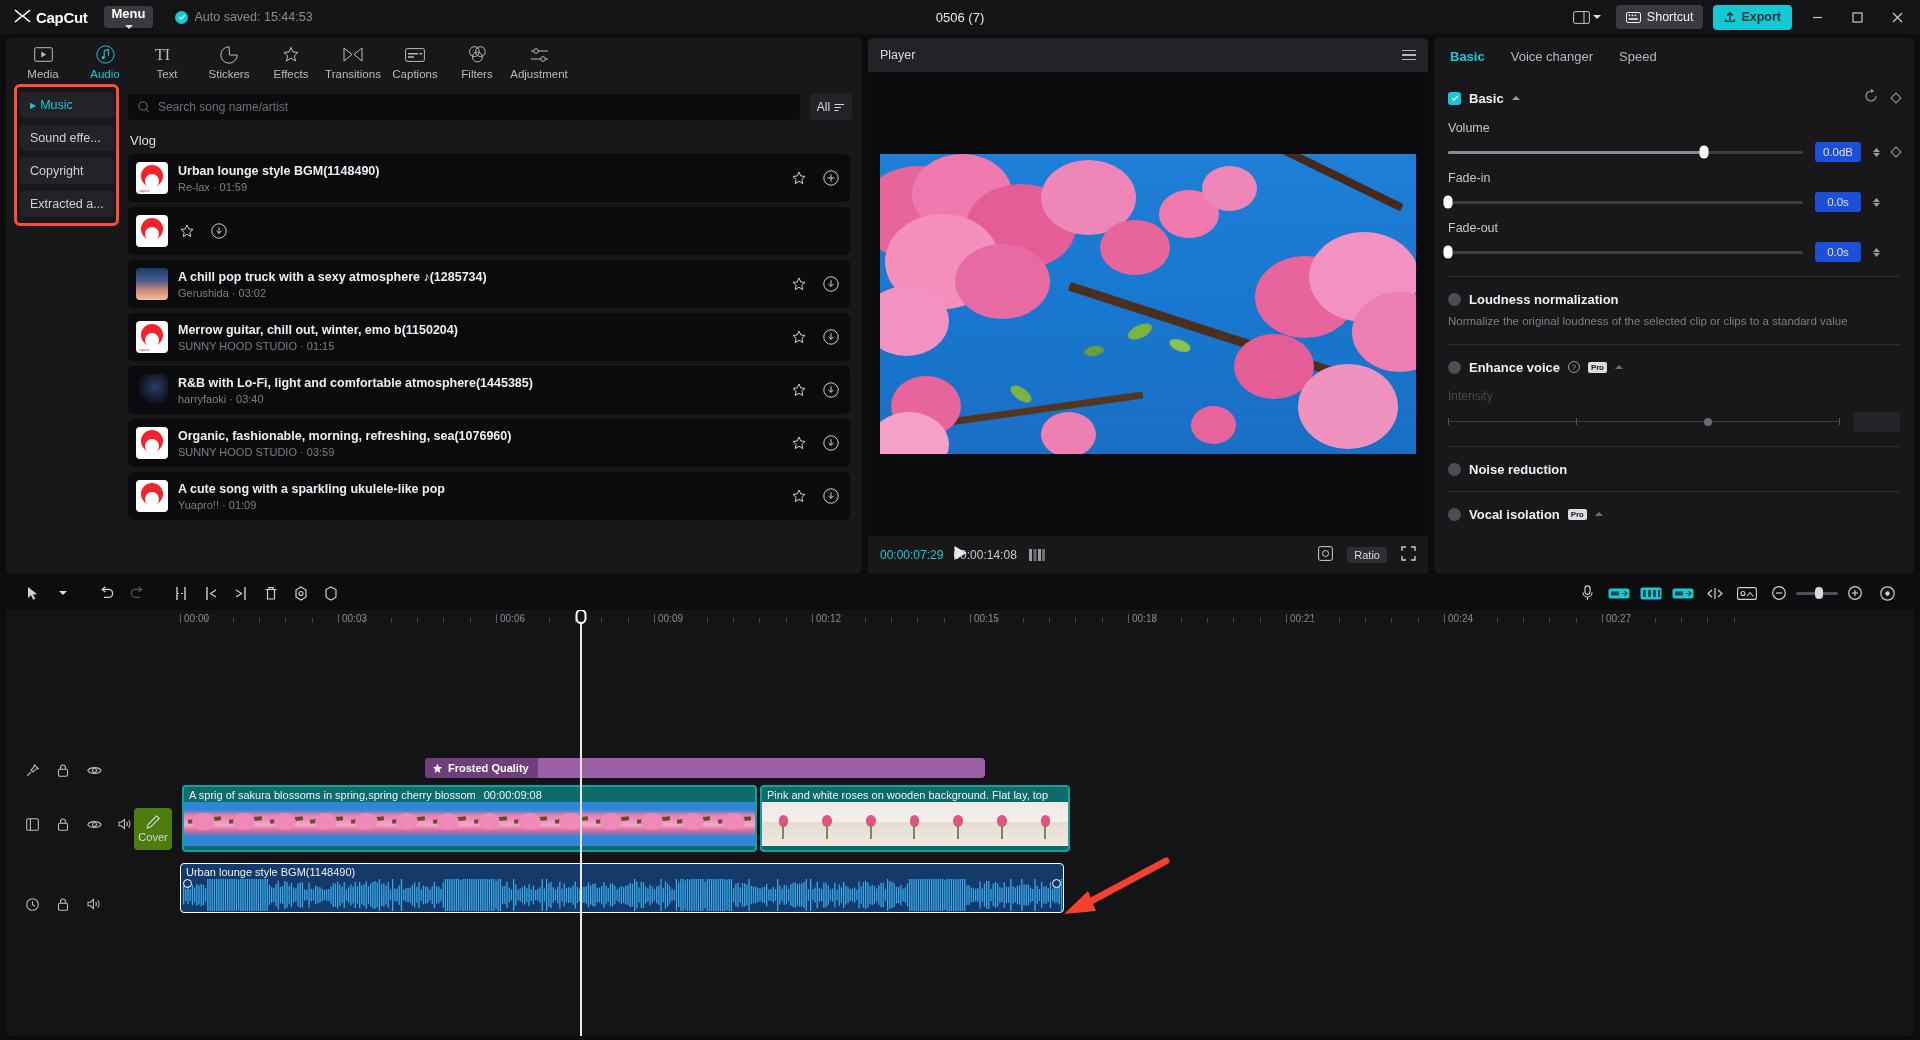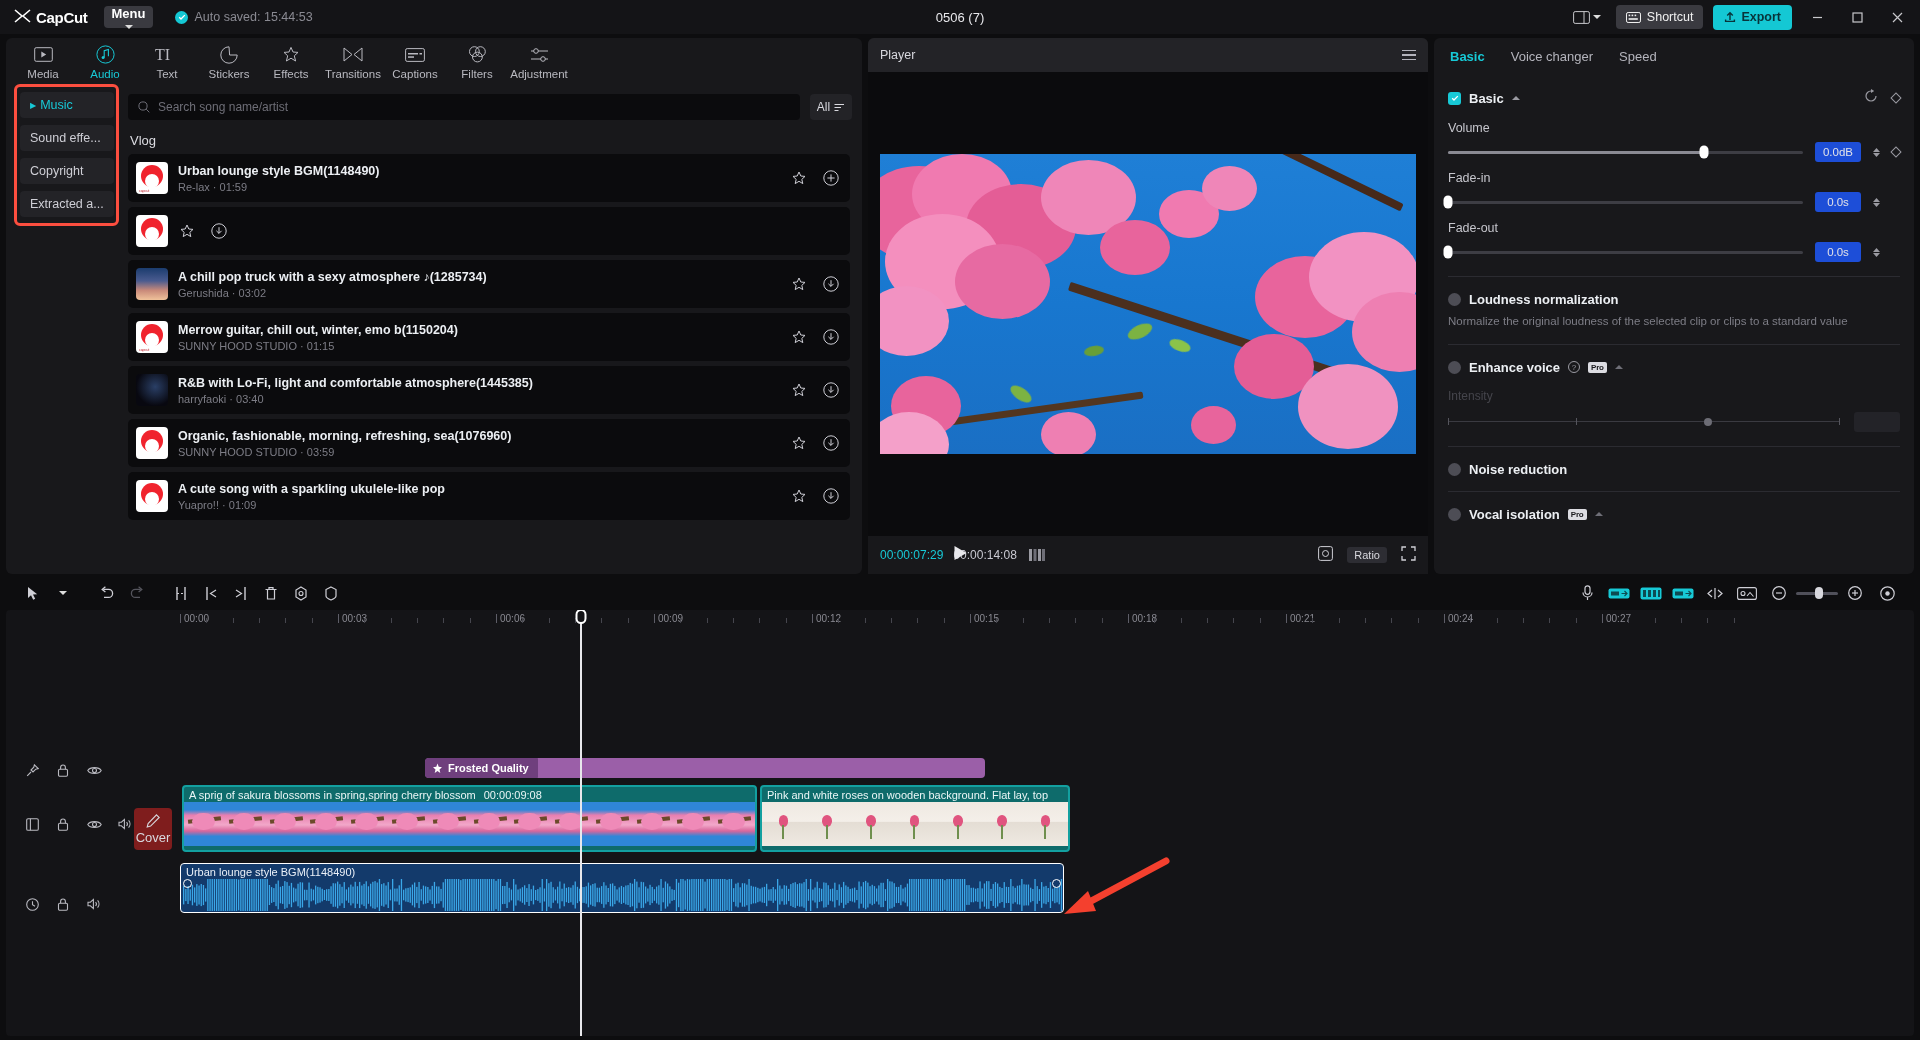--- a/index.html
+++ b/index.html
@@ -164,23 +164,23 @@
   .tl-gutter { width: 170px; flex:0 0 170px; position:relative; }
   .tl-track-area { flex:1; position:relative; }
   .ruler { height: 22px; position:relative; border-bottom:0px; }
   .ruler .tick { position:absolute; top:8px; width:1px; height:5px; background:#46464e; }
   .ruler .tickM { position:absolute; top:4px; width:1px; height:9px; background:#5e5e68; }
   .ruler .lab { position:absolute; top:3px; font-size:10px; color:#8a8a92; padding-left:4px; }
 
   .gutter-row { position:absolute; display:flex; align-items:center; gap:15px; padding-left:18px; }
   .g-ico { width:16px;height:16px;display:flex;align-items:center;justify-content:center;color:#b9b9c0;cursor:pointer; }
   .cover-btn {
-    position:absolute; left:128px; width:38px; height:42px; background:#7f1d1d; border-radius:4px;
+    position:absolute; left:128px; width:38px; height:42px; background:#4d7c0f; border-radius:4px;
     display:flex; flex-direction:column; align-items:center; justify-content:center; gap:2px;
-    font-size:13px; color:#d8d8de; cursor:pointer;
+    font-size:11px; color:#d8d8de; cursor:pointer;
   }
 
   .clip { position:absolute; border-radius:4px; overflow:hidden; }
   .clip-fx { background:#9b5fa8; height:20px; display:flex; align-items:center; border-radius:4px; }
   .fx-chip { background:#6f3f7d; border-radius:4px; height:24px; display:flex; align-items:center; gap:5px; padding: 0 9px 0 7px; font-size:11px; color:#fff;font-weight:bold; }
   .clip-video { background:#0e6b6b; border:2px solid #13a0a0; }
   .clip-hdr { height:15px; display:flex; align-items:center; gap:8px; padding-left:5px; font-size:11px; color:#eaf6f6; white-space:nowrap; overflow:hidden; }
   .thumbstrip { height:44px; display:flex; overflow:hidden; }
   .thumb { flex:0 0 auto; height:44px; position:relative; overflow:hidden; }
   .clip-audio { background:#133a6b; border:1.5px solid #ffffff; border-radius:4px; }

